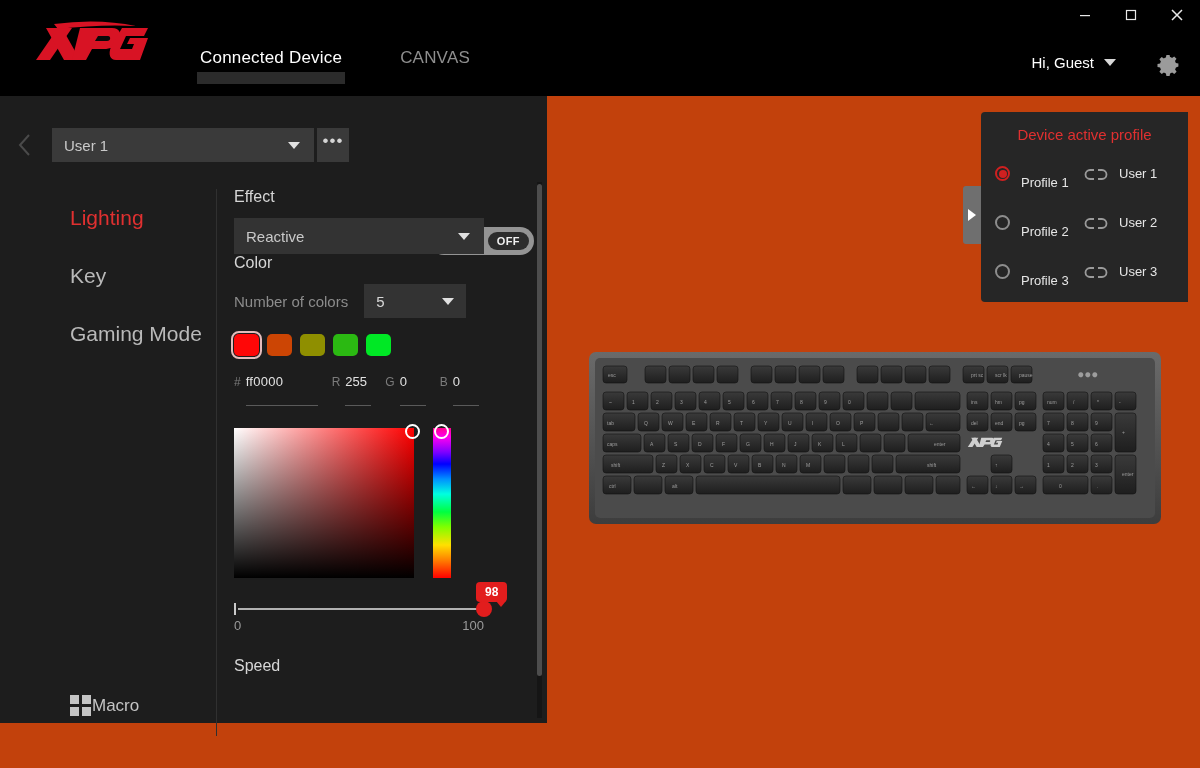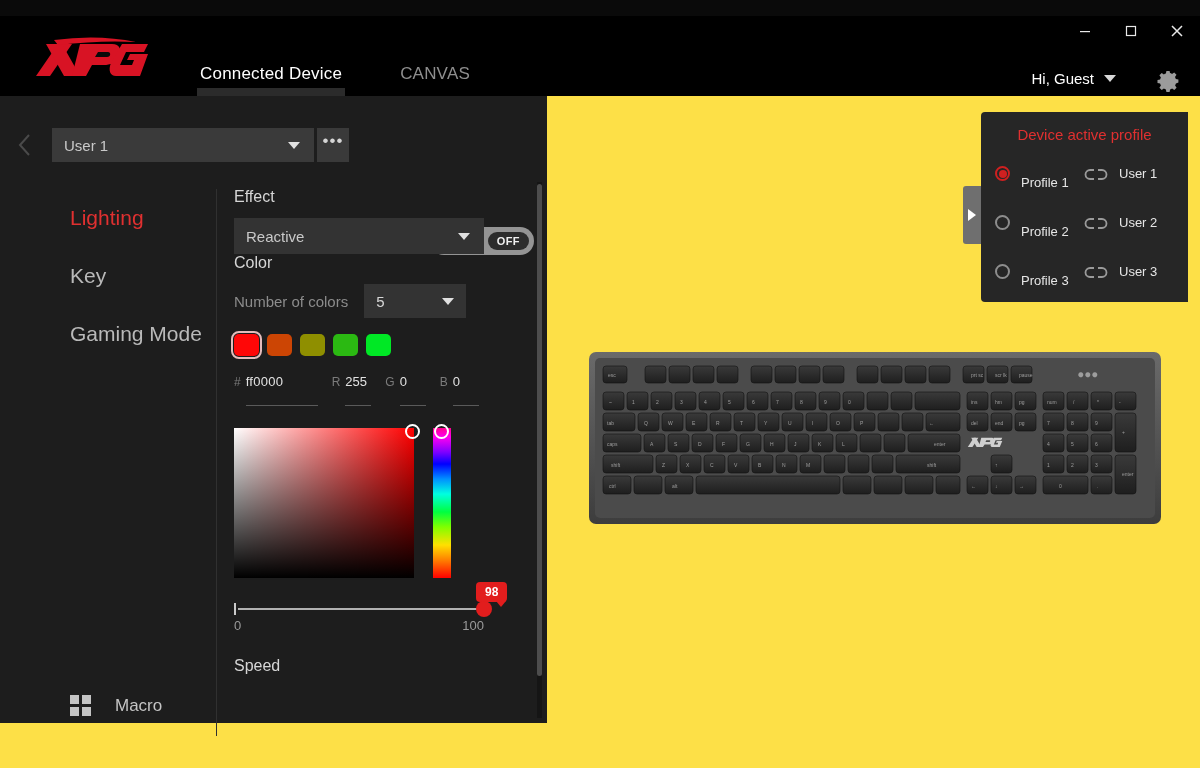--- a/index.html
+++ b/index.html
@@ -6,21 +6,21 @@
   html, body {
     width: 1200px; height: 768px;
     background: #000000;
     font-family: "Liberation Sans", sans-serif;
     overflow: hidden;
   }
   .app { position: relative; width: 1200px; height: 768px; background: #0a0a0a; }
 
   
   .titlebar {
-    position: absolute; top: 16px; left: 0; width: 1200px; height: 96px;
+    position: absolute; top: 0; left: 0; width: 1200px; height: 96px;
     background: #000000;
   }
   .win-controls {
     position: absolute; top: 0; right: 0; height: 30px; display: flex;
   }
   .win-btn {
     width: 46px; height: 30px; display: flex; align-items: center; justify-content: center;
     color: #e8e8e8; font-size: 13px; line-height: 1;
   }
   .win-btn svg { display: block; }
@@ -51,21 +51,21 @@
   .account-name { font-size: 15px; color: #ffffff; }
   .caret-down {
     width: 0; height: 0; border-left: 6px solid transparent;
     border-right: 6px solid transparent; border-top: 7px solid #d8d8d8;
   }
   .gear { position: absolute; right: 18px; top: 52px; width: 26px; height: 26px; }
 
   
   .body-area {
     position: absolute; top: 96px; left: 0; width: 1200px; height: 672px;
-    background: #fde047;
+    background: #c2410c;
   }
 
   
   .config-panel {
     position: absolute; left: 0; top: 0; width: 547px; height: 627px;
     background: #1d1d1d;
   }
   .back-chevron {
     position: absolute; left: 12px; top: 34px; width: 26px; height: 30px;
     color: #4a4a4a;
@@ -106,21 +106,21 @@
     position: absolute; left: 52px; top: 93px; width: 165px; height: 547px;
     border-right: 1px solid #303030;
   }
   .nav-item {
     font-size: 21px; color: #b9b9b9; padding: 0 0 0 18px; height: 58px;
     display: flex; align-items: center; white-space: nowrap;
   }
   .nav-item.active { color: #e03030; }
   .macro-item {
     position: absolute; left: 18px; bottom: 20px;
-    display: flex; align-items: center; gap: 24px;
+    display: flex; align-items: center; gap: 1px;
   }
   .macro-grid {
     display: grid; grid-template-columns: 9px 9px; grid-template-rows: 9px 9px; gap: 3px;
   }
   .macro-grid i { background: #c4c4c4; display: block; }
   .macro-label { font-size: 17px; color: #c4c4c4; }
 
   
   .settings-col {
     position: absolute; left: 218px; top: 80px; width: 316px; height: 547px;

